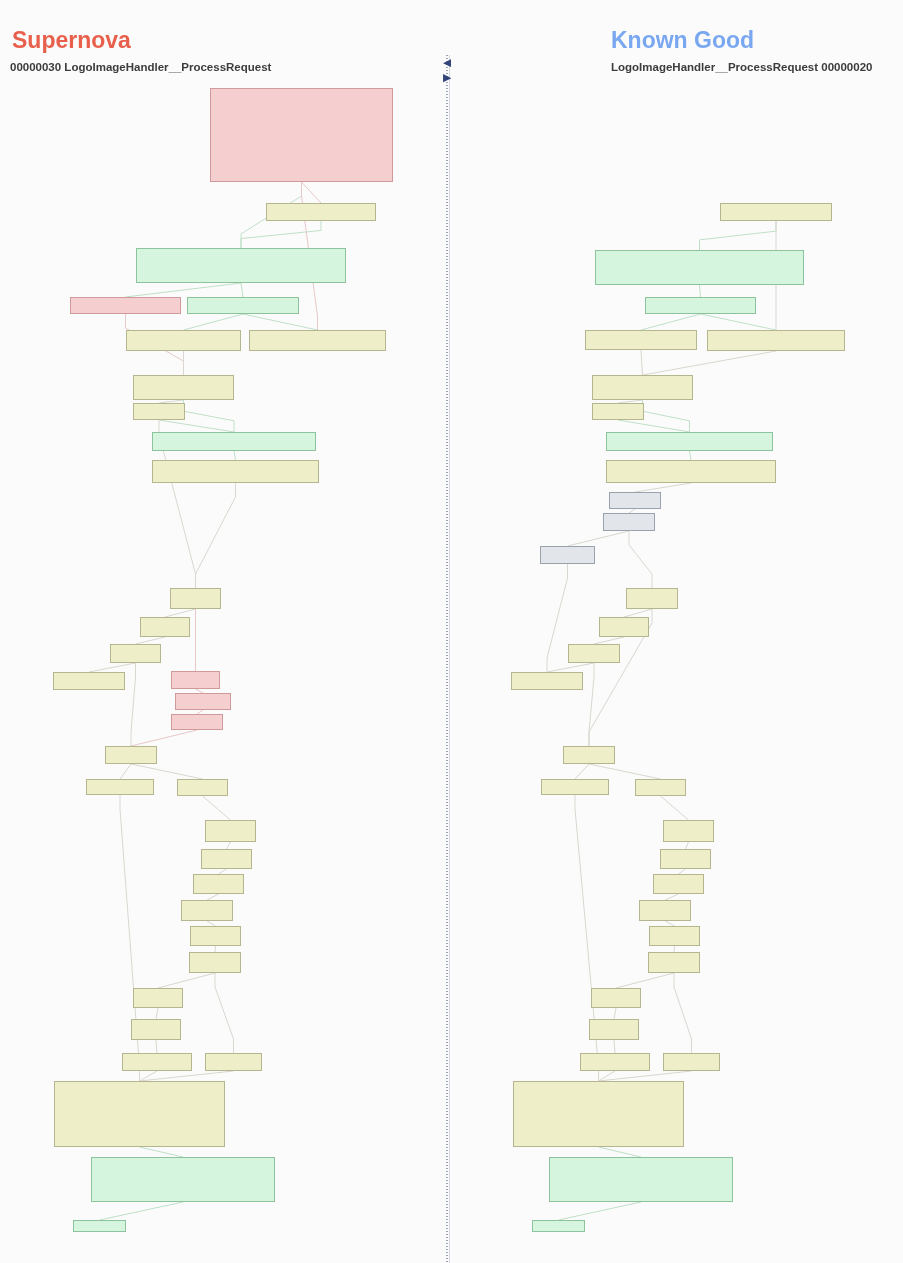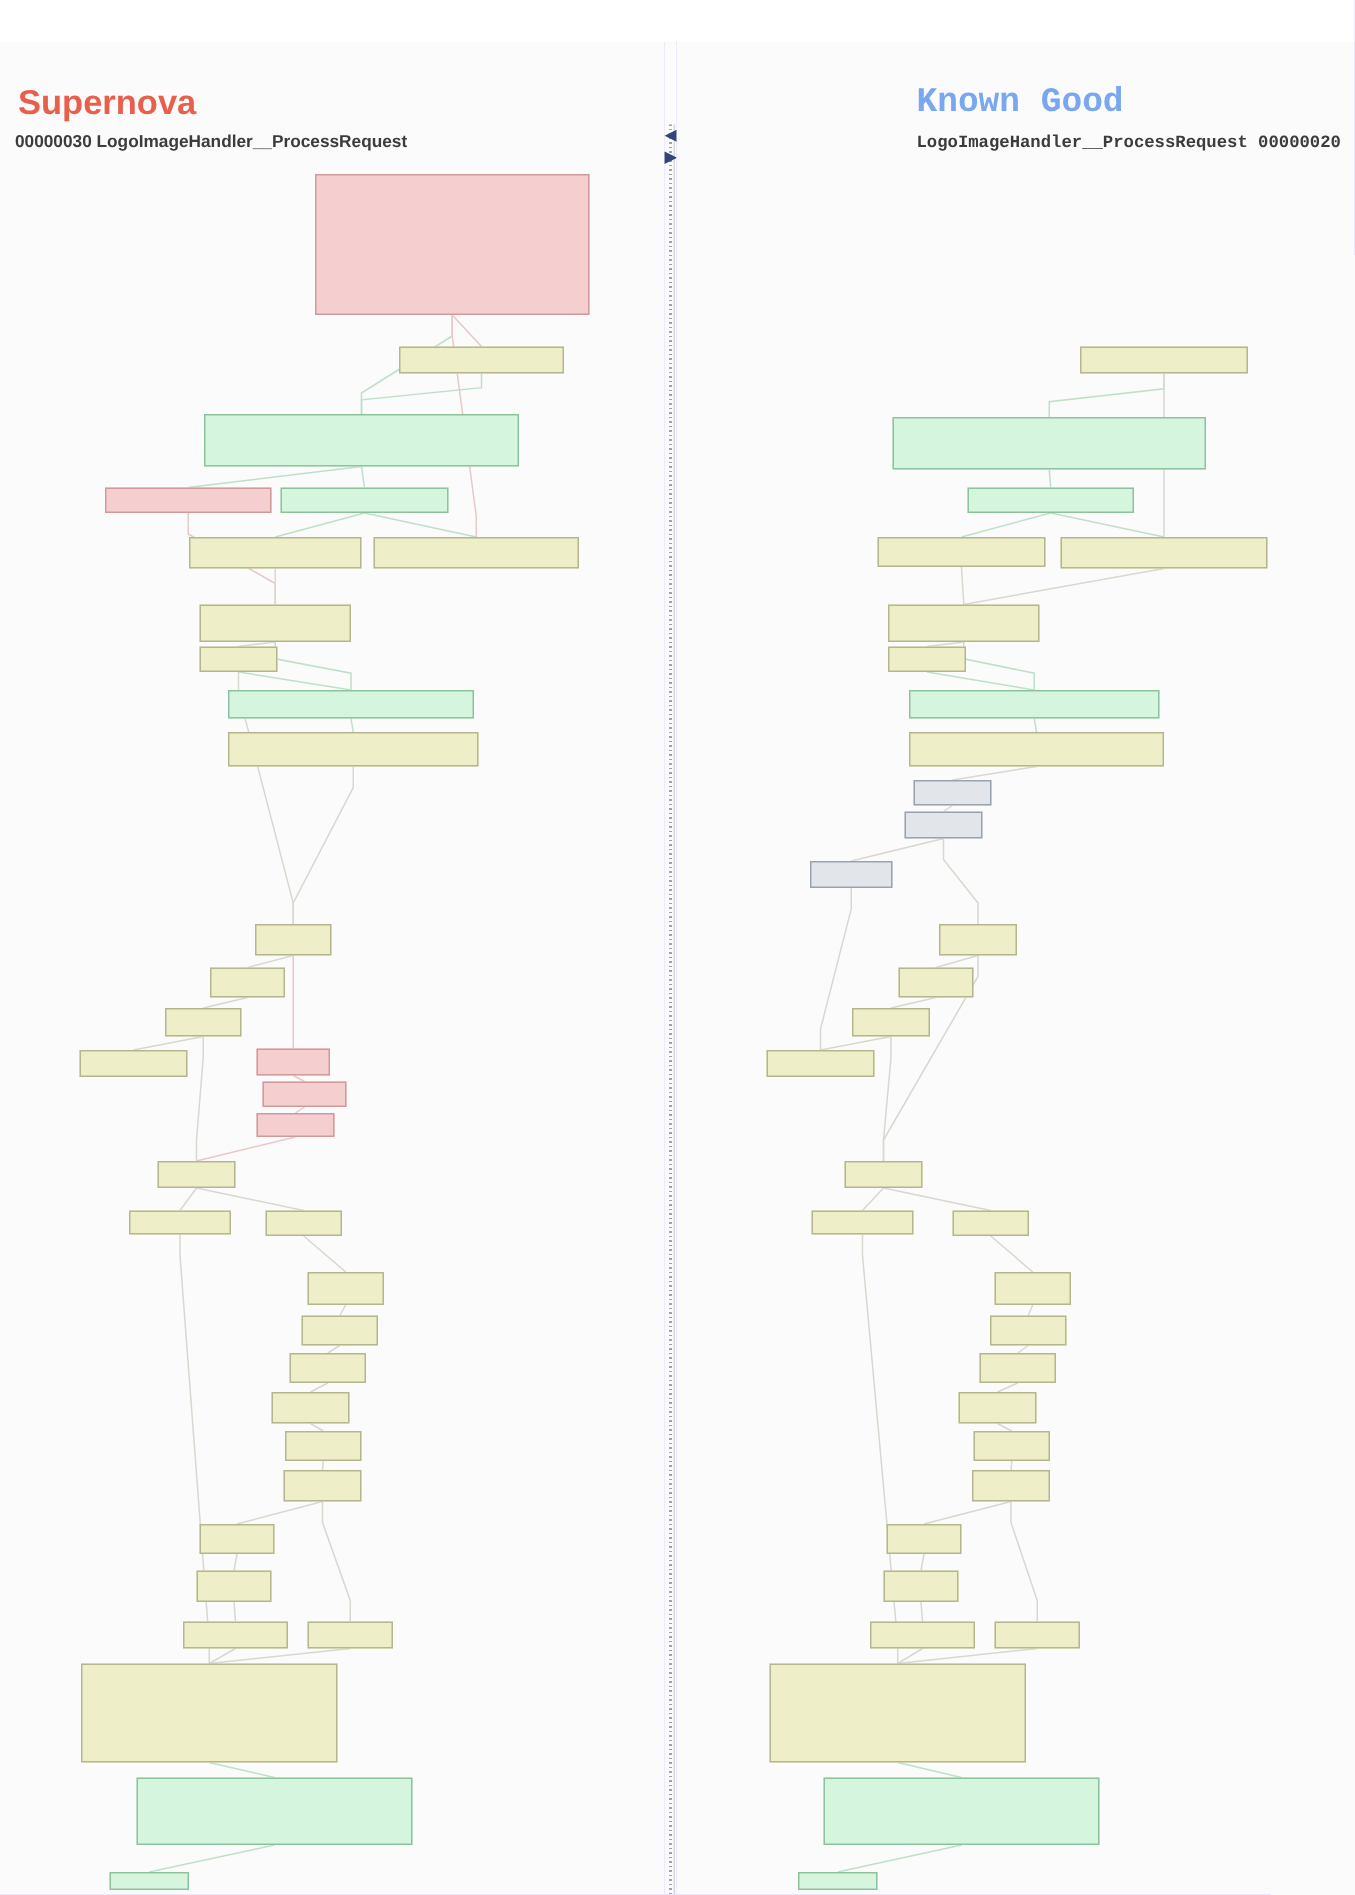--- a/index.html
+++ b/index.html
@@ -13,31 +13,30 @@
     height: 1263px;
     font-family: "Liberation Sans", sans-serif;
     overflow: hidden;
     position: relative;
   }
   #app {
     position: absolute;
     inset: 0;
     display: flex;
     flex-direction: row;
-    background: #c4b5fd;
-    margin-top: 28px;
+    background: #3b82f6;
   }
   .pane {
     position: relative;
     background: #fbfbfb;
     overflow: hidden;
     flex: 0 0 auto;
   }
   .pane.left  { width: 443px; }
-  .pane.right { width: 452px; font-family: Liberation Mono, monospace; }
+  .pane.right { width: 452px; }
 
   .pane-header {
     position: absolute;
     top: 0; left: 0; right: 0;
     height: 80px;
     pointer-events: none;
   }
   .pane-title {
     font-size: 23px;
     font-weight: bold;

